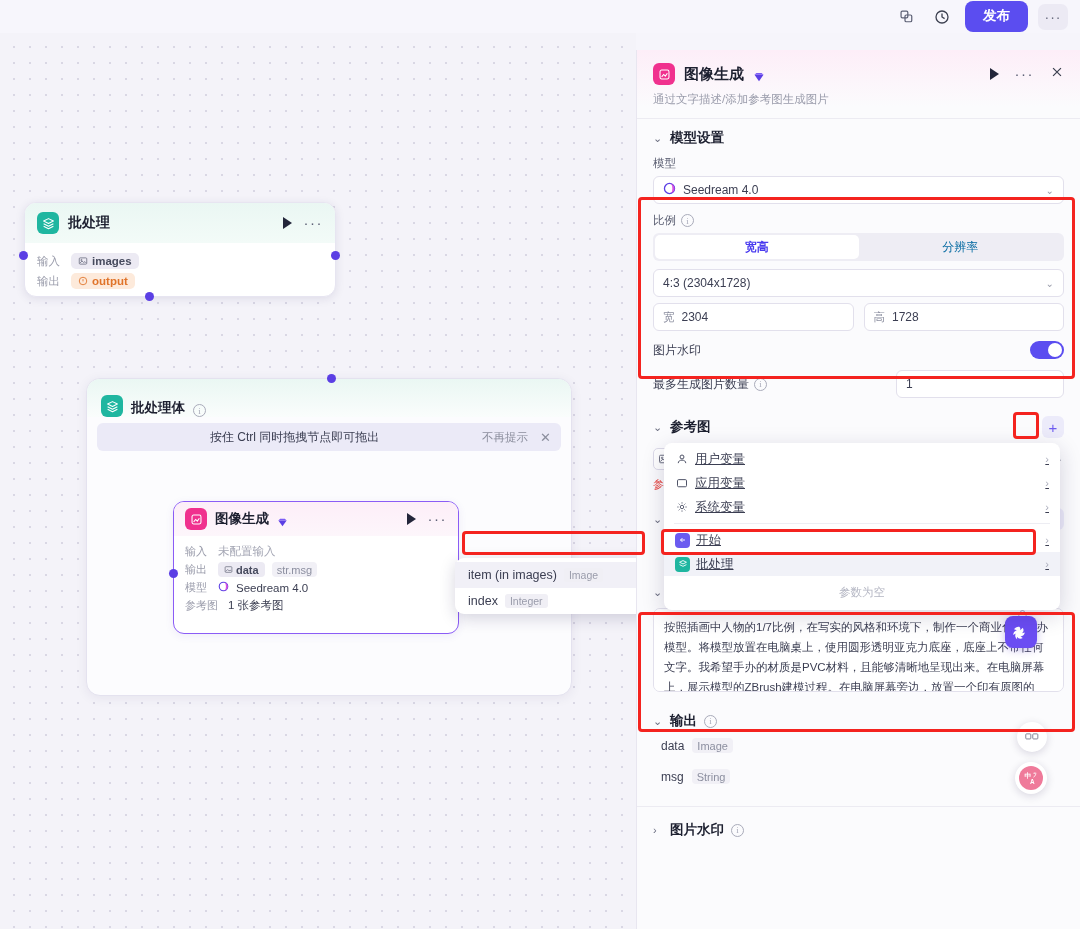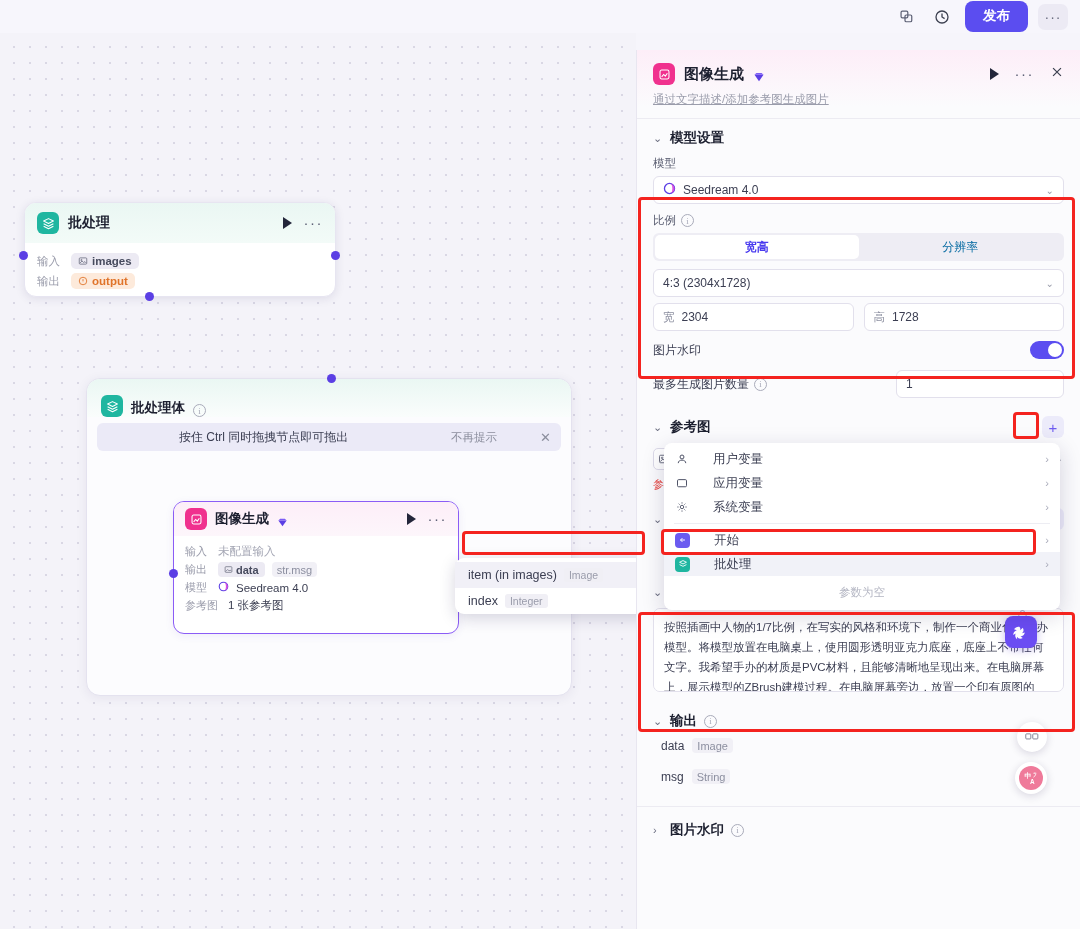--- a/index.html
+++ b/index.html
@@ -83,21 +83,21 @@
      background: linear-gradient(180deg,#eaf7f3 0%, #fafdfc 100%); }
   .ng-title { font-size: 13.5px; font-weight: 700; color: #1d2030; }
   .info-i {
     display:inline-flex; align-items:center; justify-content:center;
     width:13px; height:13px; border-radius:50%; border:1px solid #a9abba;
     color:#a9abba; font-size:9px; font-style: normal; font-family:"Liberation Serif",serif;
   }
   .tip-bar {
     margin: 6px 10px 0 10px; height: 28px; border-radius: 6px;
     background: #ebeaf7; display:flex; align-items:center; padding: 0 10px;
-    font-size: 12px; color: #3b3e52; gap: 31px;
+    font-size: 12px; color: #3b3e52;
   }
   .tip-text { flex: 1; text-align: center; }
   .tip-right { font-size: 11.5px; color: #8b8e9d; cursor: pointer; }
   .tip-x { margin-left: 12px; color: #8b8e9d; cursor: pointer; font-size: 13px; }
 
   
   .node-img {
     position: absolute; left: 86px; top: 122px; width: 286px; height: 133px;
     border-radius: 11px; background: #fff; border: 1.5px solid #8b5cf6;
     overflow: hidden; box-shadow: 0 2px 8px rgba(80,50,180,.08);
@@ -127,21 +127,21 @@
 
   
   .panel {
     position: absolute; top: 50px; left: 636px; width: 444px; height: 879px;
     background: #fbfbfd; border-left: 1px solid #e8e6f0; overflow: hidden;
   }
   .p-head { padding: 13px 16px 0 16px; background: linear-gradient(180deg,#fdeef8 0%, #fbfbfd 100%);}
   .p-title-row { display:flex; align-items:center; gap: 9px; }
   .p-title { font-size: 15px; font-weight: 700; color:#1d2030; }
   .p-head-actions { margin-left:auto; display:flex; align-items:center; gap:16px; }
-  .p-sub { font-size: 11.5px; color: #9a9cab; margin: 7px 0 11px 0; text-decoration: underline; }
+  .p-sub { font-size: 11.5px; color: #9a9cab; margin: 7px 0 11px 0; }
   .p-divider { height:1px; background:#ecebf2; }
 
   .sect { padding: 10px 16px 4px 16px; }
   .sect-hd { display:flex; align-items:center; gap:7px; cursor:pointer; }
   .chev { color:#6b6e80; font-size: 11px; width: 10px; display:inline-block;}
   .sect-name { font-size: 13.5px; font-weight: 700; color:#1d2030; }
   .sect-plus {
     margin-left:auto; width: 22px; height: 22px; border-radius: 6px; background:#ecebfa;
     color:#6d5bf0; display:flex; align-items:center; justify-content:center;
     font-size: 15px; cursor:pointer; line-height: 1;
@@ -197,21 +197,21 @@
   }
   .out-row { display:flex; align-items:center; gap:8px; padding: 8px 0 8px 8px; }
   .out-key { font-size: 12px; color:#3b3e52; }
 
   
   .var-menu {
     position:absolute; left: 664px; top: 443px; width: 396px;
     background:#fff; border-radius: 8px; box-shadow: 0 6px 22px rgba(30,20,70,.18);
     padding: 4px 0; z-index: 60;
   }
-  .vm-item { height: 24px; display:flex; align-items:center; gap: 24px; padding: 0 11px; font-size: 12.5px; color:#3b3e52; cursor:pointer;}
+  .vm-item { height: 24px; display:flex; align-items:center; gap: 6px; padding: 0 11px; font-size: 12.5px; color:#3b3e52; cursor:pointer;text-decoration:underline;}
   .vm-item.hl { background:#f1f2f8; }
   .vm-item .arr { margin-left:auto; color:#a9abba; font-size: 11px; }
   .vm-sep { height:1px; background:#ededf3; margin: 4px 10px; }
   .vm-ico { width: 14px; display:flex; align-items:center; justify-content:center; color:#4a4e63;}
   .vm-badge { width: 15px; height: 15px; border-radius: 4px; display:flex;align-items:center;justify-content:center; flex:0 0 auto;}
   .vm-empty { text-align:center; font-size: 11.5px; color:#b4b6c3; padding: 9px 0 6px 0; }
 
   
   .redbox { position:absolute; border: 3px solid #f4231f; border-radius: 4px; pointer-events:none; z-index: 70; }
 

